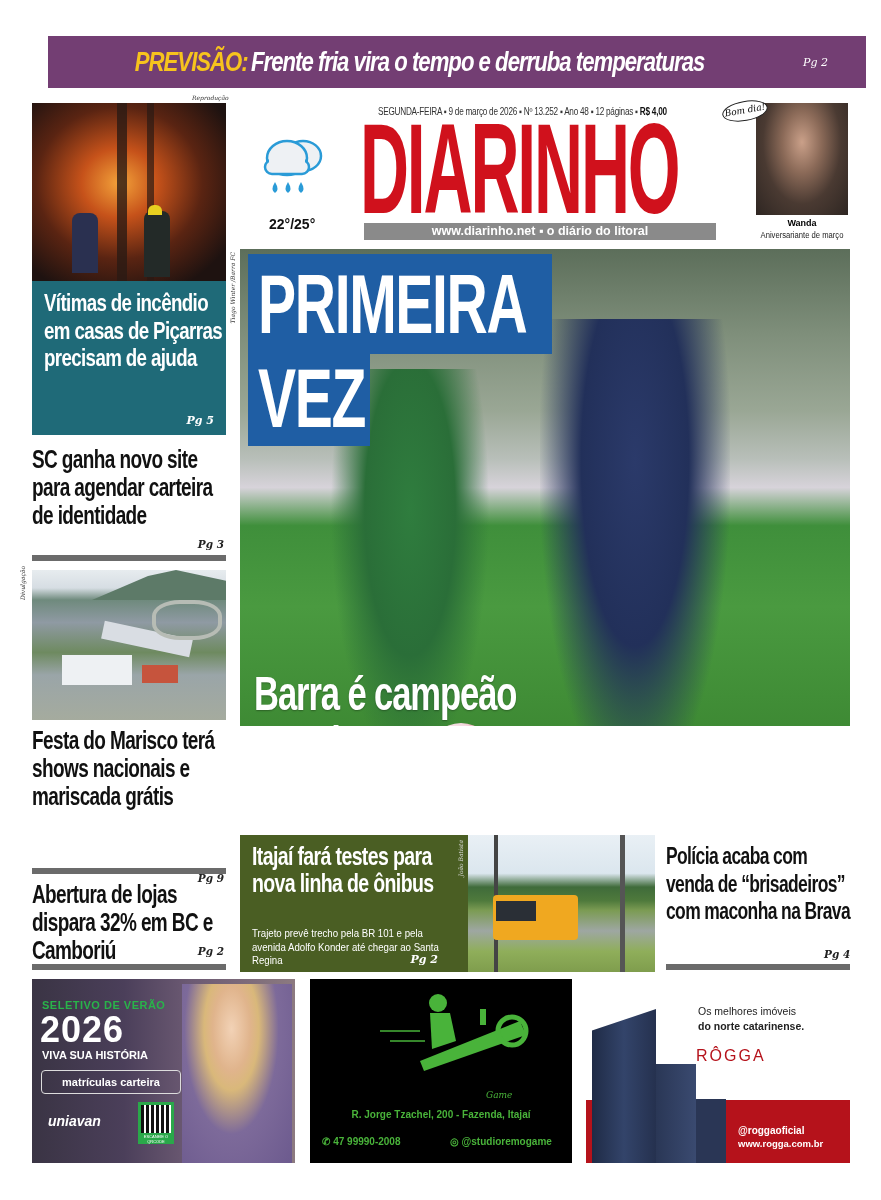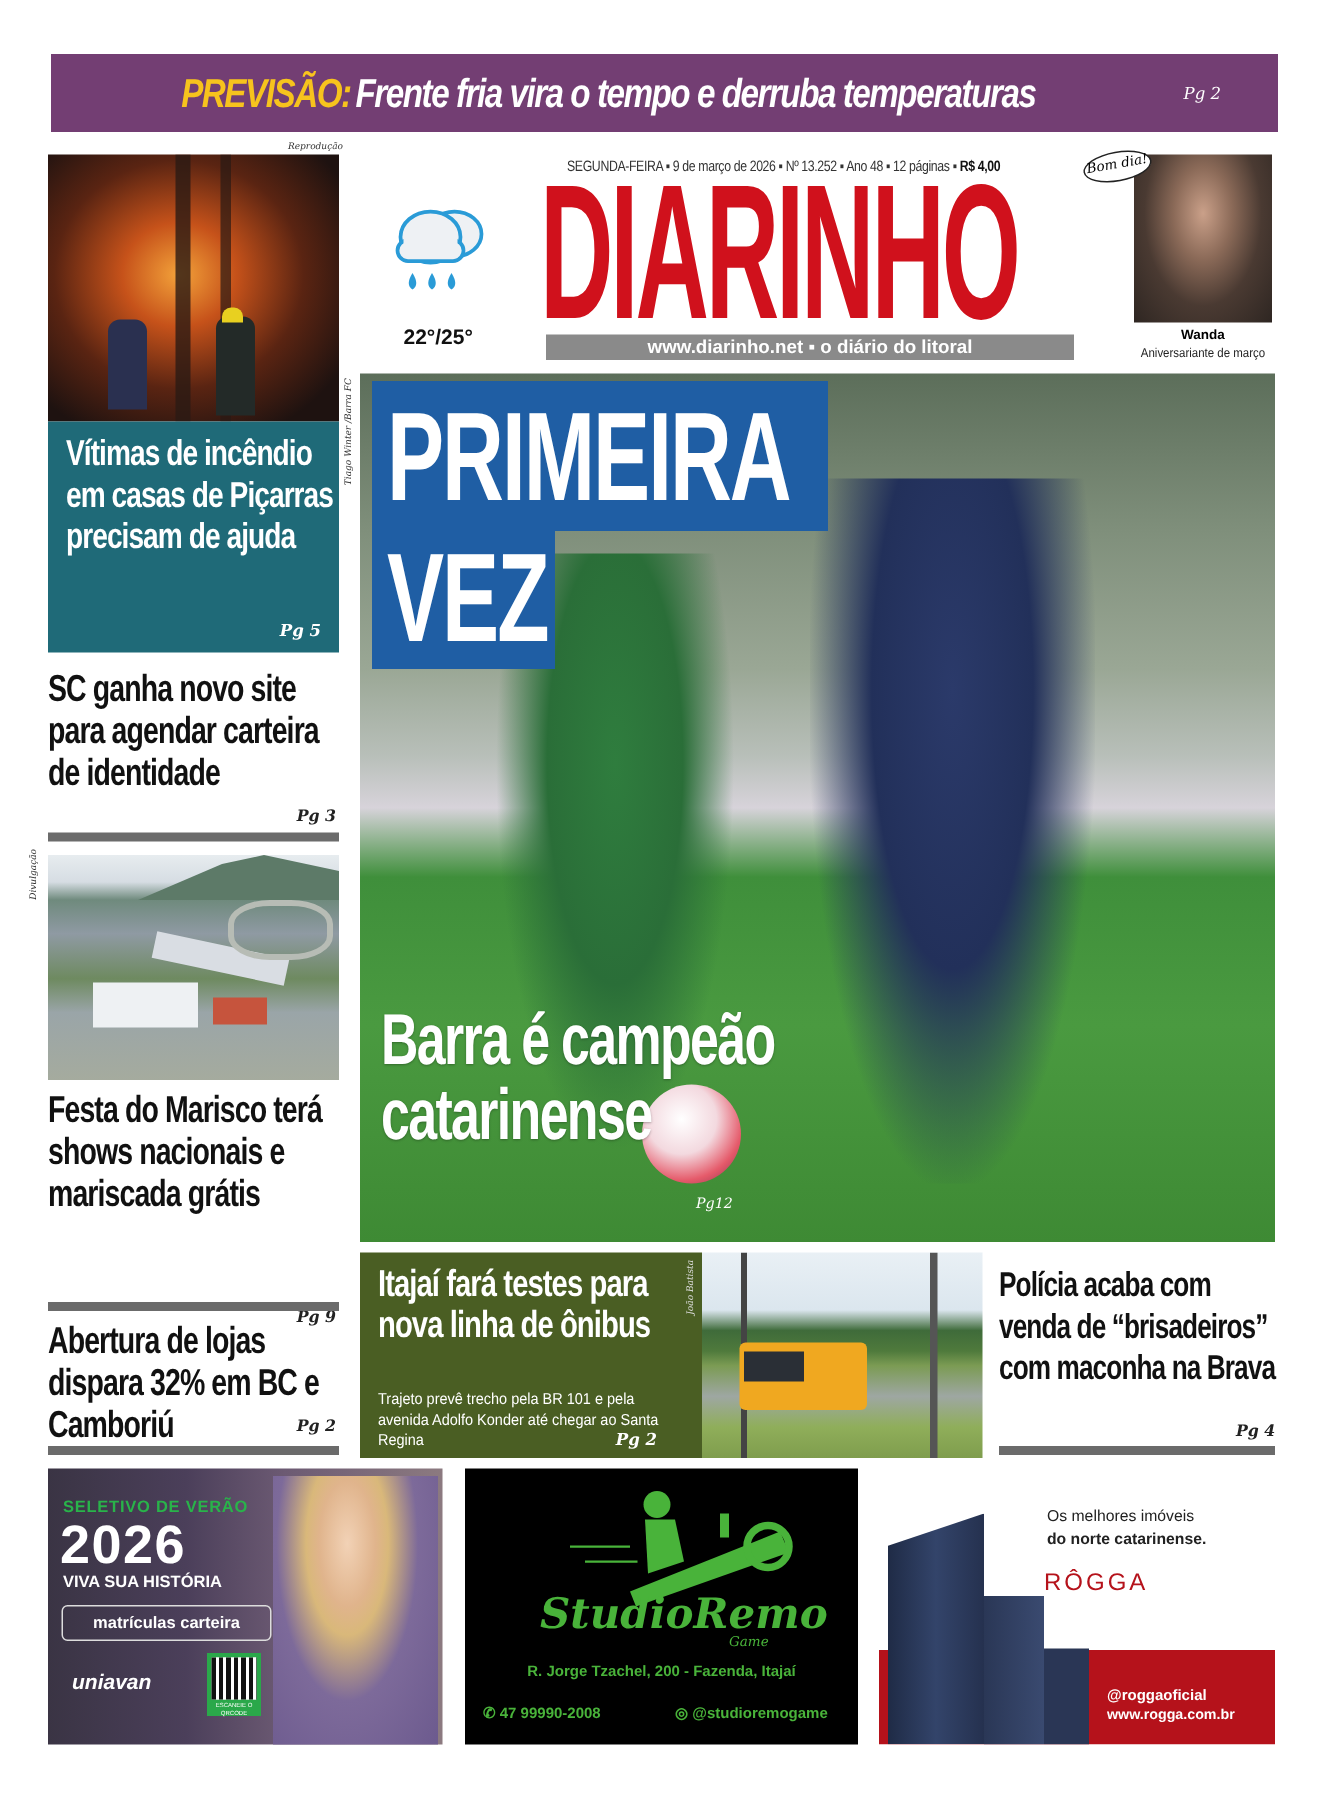--- a/index.html
+++ b/index.html
@@ -1,20 +1,20 @@
 <!DOCTYPE html>
 <html><head>
 <meta charset="utf-8">
 <style>
   * { box-sizing: border-box; margin: 0; padding: 0; }
   body { width: 881px; height: 1200px; background: #ffffff; position: relative; overflow: hidden; font-family: "Liberation Sans", sans-serif; }
   .abs { position: absolute; }
 
   
-  #top-banner { left: 34px; top: 36px; width: 818px; height: 52px; background: #733e73; display: flex; align-items: center; justify-content: center; }
+  #top-banner { left: 48px; top: 36px; width: 818px; height: 52px; background: #733e73; display: flex; align-items: center; justify-content: center; }
   #top-banner .kicker { color: #f7c31d; font-weight: bold; font-style: italic; font-size: 27px; letter-spacing: -1.2px; transform: scaleX(0.82); transform-origin: right center; margin-right: -34px; }
   #top-banner .headline { color: #fff; font-weight: bold; font-style: italic; font-size: 27px; letter-spacing: -1.2px; transform: scaleX(0.82); transform-origin: left center; white-space: nowrap; margin-left: 38px; }
   #top-banner .pg { position: absolute; right: 38px; top: 20px; color: #fff; font-family: "DejaVu Serif", serif; font-style: italic; font-size: 11px; }
 
   .credit { font-family: "DejaVu Serif", serif; font-style: italic; font-size: 6px; color: #333; }
 
   
   #fire-photo { left: 32px; top: 103px; width: 194px; height: 178px; overflow: hidden;
     background: radial-gradient(ellipse at 45% 45%, #f3a23a 0%, #c6521a 25%, #5a2412 55%, #1e1210 85%); }
   #fire-story { left: 32px; top: 281px; width: 194px; height: 154px; background: #1f6a78; padding: 8px 12px; }
@@ -35,21 +35,21 @@
   #logo { left: 360px; top: 116px; width: 358px; height: 106px; color: #d0111c; font-weight: bold; font-size: 128px; line-height: 106px; letter-spacing: -4px; transform: scaleX(0.53) scaleY(1.0); transform-origin: left top; white-space: nowrap; width: 700px; }
   #url-bar { left: 364px; top: 223px; width: 352px; height: 17px; background: #8a8a8a; color: #fff; font-weight: bold; font-size: 12.5px; line-height: 17px; text-align: center; }
 
   #bday { left: 756px; top: 103px; width: 92px; height: 112px; }
   #bday-photo { position: absolute; left: 0; top: 0; width: 92px; height: 112px; background: radial-gradient(ellipse at 50% 35%, #caa089 0%, #8b6a58 30%, #4a3a32 60%, #2e2622 100%); }
   #bday-bubble { position: absolute; left: -34px; top: -2px; width: 46px; height: 20px; border: 1.5px solid #222; border-radius: 50%; background: #fff; font-family: "DejaVu Serif", serif; font-style: italic; font-size: 9px; line-height: 17px; text-align: center; transform: rotate(-10deg); }
   #bday-name { left: 756px; top: 218px; width: 92px; text-align: center; font-weight: bold; font-size: 9px; }
   #bday-caption { left: 748px; top: 230px; width: 108px; text-align: center; font-size: 8.5px; color: #222; transform: scaleX(0.9); }
 
   
-  #hero { left: 240px; top: 249px; width: 610px; height: 579px; overflow: hidden;
+  #hero { left: 240px; top: 249px; width: 610px; height: 477px; overflow: hidden;
     background: linear-gradient(180deg, #5c6e5a 0%, #7f8f7b 18%, #9aa795 34%, #b8bfb9 44%, #d7d3da 50%, #3f8f3b 58%, #4a9a40 75%, #3e8a34 100%); }
   #hero-title { position: absolute; left: 8px; top: 5px; }
   .hero-line1 { position: absolute; left: 0; top: 0; width: 304px; height: 100px; background: #1f5ea4; }
   .hero-line2 { position: absolute; left: 0; top: 100px; width: 122px; height: 92px; background: #1f5ea4; }
   .hero-word { position: absolute; color: #fff; font-weight: bold; font-size: 84px; letter-spacing: -2px; transform: scaleX(0.68); transform-origin: left top; white-space: nowrap; }
   #hero-sub { position: absolute; left: 14px; top: 420px; color: #fff; font-weight: bold; font-size: 48px; line-height: 50px; letter-spacing: -1.5px; transform: scaleX(0.72); transform-origin: left top; width: 400px; text-shadow: 0 1px 2px rgba(0,0,0,.3); }
   #hero-pg { position: absolute; left: 224px; top: 548px; color: #fff; font-family: "DejaVu Serif", serif; font-style: italic; font-size: 9.5px; }
   .player-dark { position: absolute; left: 300px; top: 70px; width: 190px; height: 470px; background: radial-gradient(ellipse at 50% 30%, #2b3a6a 0%, #22305a 40%, rgba(30,40,80,0) 72%); }
   .player-green { position: absolute; left: 90px; top: 120px; width: 160px; height: 400px; background: radial-gradient(ellipse at 50% 35%, #2f7d3e 0%, #2a6e38 40%, rgba(40,110,55,0) 70%); }
   .ball { position: absolute; left: 188px; top: 474px; width: 66px; height: 66px; border-radius: 50%; background: radial-gradient(circle at 40% 35%, #ffffff 0%, #f3d9df 40%, #e55a6a 70%, #7a2a4a 100%); }
@@ -240,21 +240,20 @@
 <div id="ad-studio" class="abs">
   <svg class="rower" viewBox="0 0 150 80">
     <circle cx="58" cy="12" r="9" fill="#49b33a"></circle>
     <path d="M50 22 L70 22 L76 50 L52 58 Z" fill="#49b33a"></path>
     <path d="M40 70 L140 30 L146 44 L44 80 Z" fill="#49b33a"></path>
     <circle cx="132" cy="40" r="14" fill="none" stroke="#49b33a" stroke-width="5"></circle>
     <rect x="100" y="18" width="6" height="16" fill="#49b33a"></rect>
     <line x1="0" y1="40" x2="40" y2="40" stroke="#49b33a" stroke-width="1.5"></line>
     <line x1="10" y1="50" x2="45" y2="50" stroke="#49b33a" stroke-width="1.5"></line>
   </svg>
-  <div class="logo">StudioRemo</div>
   <div class="sub">Game</div>
   <div class="addr">R. Jorge Tzachel, 200 - Fazenda, Itajaí</div>
   <div class="phone">
     <span>✆ </span><span>47 99990-2008</span>
   </div>
   <div class="insta">
     <span>◎ </span><span>@studioremogame</span>
   </div>
 </div>
 

